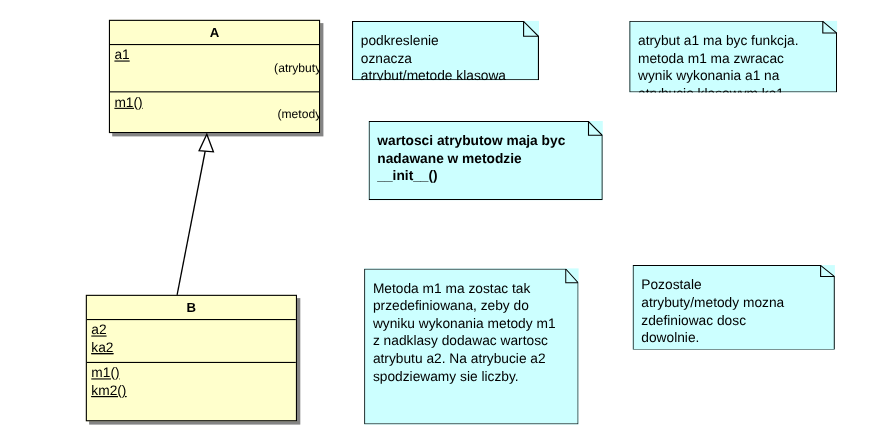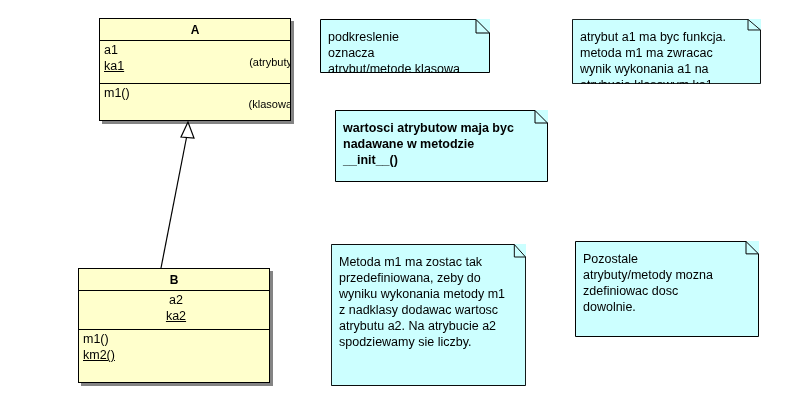--- a/index.html
+++ b/index.html
@@ -32,20 +32,21 @@
     color: #000;
     padding: 4px 0 3px 0;
     border-bottom: 1px solid #000;
     line-height: 14px;
   }
   .uml-class .cls-compartment {
     position: relative;
     padding: 1px 0 2px 4px;
     border-bottom: 1px solid #000;
     box-sizing: border-box;
+    text-decoration: underline;
   }
   .uml-class .cls-compartment:last-child {
     border-bottom: none;
   }
   .uml-class .member {
     font-size: 12.5px;
     line-height: 16px;
     color: #000;
     white-space: nowrap;
   }
@@ -99,32 +100,31 @@
 </style>
 </head>
 <body>
 
 <div id="canvas">
 
   <div class="uml-class" style="left:99px; top:18px; width:192px; height:103px;">
     <div class="cls-name">A</div>
     <div class="cls-compartment" style="height:43px;">
       <div class="member">a1</div>
-      <div class="member static">ka1</div>
       <div class="side-label">(atrybuty</div>
     </div>
     <div class="cls-compartment" style="height:40px;">
       <div class="member">m1()</div>
-      <div class="side-label">(klasowa</div>
+      <div class="side-label">(metody</div>
     </div>
   </div>
 
   <div class="uml-class" style="left:78px; top:268px; width:192px; height:115px;">
     <div class="cls-name">B</div>
-    <div class="cls-compartment" style="height:39px;text-align:center;">
+    <div class="cls-compartment" style="height:39px;">
       <div class="member">a2</div>
       <div class="member static">ka2</div>
     </div>
     <div class="cls-compartment" style="height:55px;">
       <div class="member">m1()</div>
       <div class="member static">km2()</div>
     </div>
   </div>
 
   <svg class="gen-arrow" viewBox="0 0 800 407">
@@ -169,21 +169,21 @@
       <polyline points="204,0.5 204,13 216.5,13" fill="none" stroke="#000000" stroke-width="1"></polyline>
     </svg>
     <div class="note-body">Metoda m1 ma zostac tak
 przedefiniowana, zeby do
 wyniku wykonania metody m1
 z nadklasy dodawac wartosc
 atrybutu a2. Na atrybucie a2
 spodziewamy sie liczby.</div>
   </div>
 
-  <div class="uml-note" style="left:575px; top:241px; width:184px; height:96px;">
+  <div class="uml-note" style="left:575px; top:241px; width:184px; height:77px;">
     <svg class="note-shape" viewBox="0 0 184 97" preserveAspectRatio="none">
       <polygon points="0.5,0.5 171,0.5 183.5,13 183.5,96.5 0.5,96.5" fill="#ccffff" stroke="#000000" stroke-width="1"></polygon>
       <polyline points="171,0.5 171,13 183.5,13" fill="none" stroke="#000000" stroke-width="1"></polyline>
     </svg>
     <div class="note-body">Pozostale
 atrybuty/metody mozna
 zdefiniowac dosc
 dowolnie.</div>
   </div>
 

